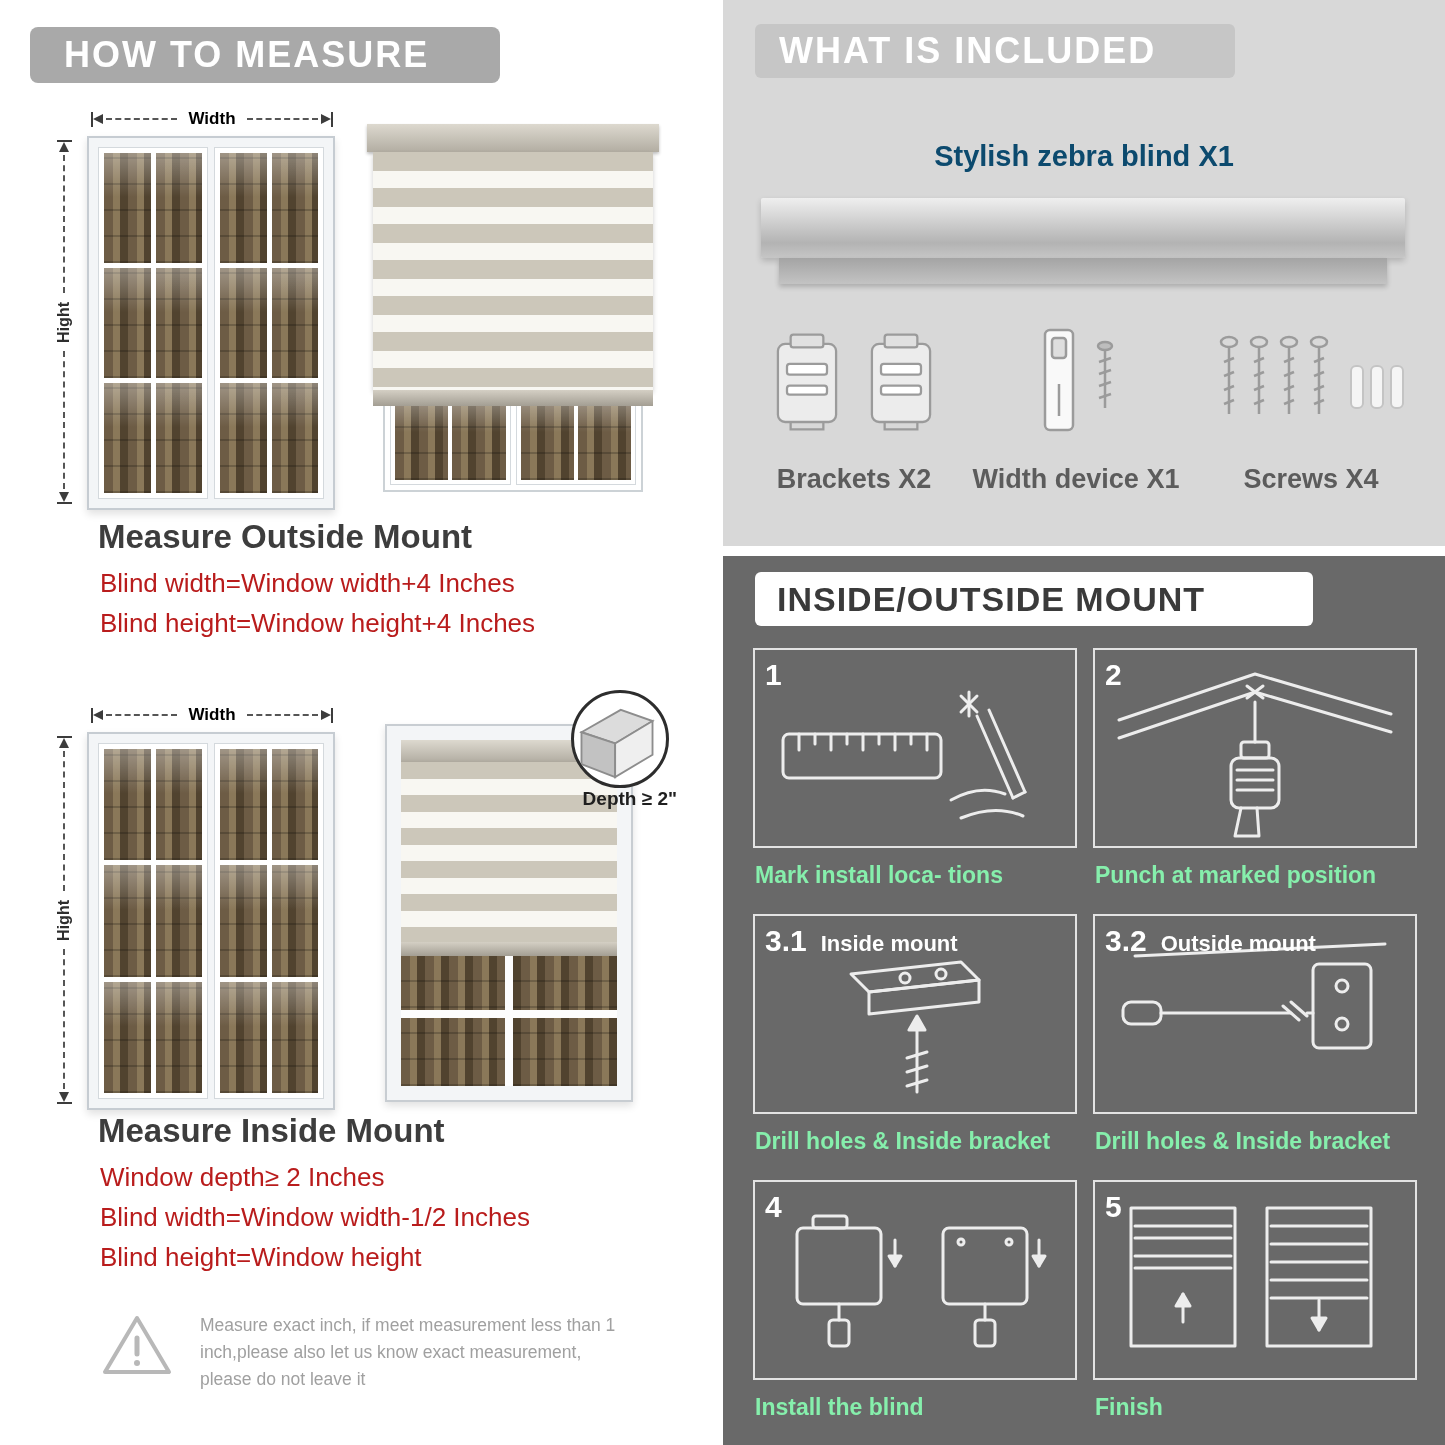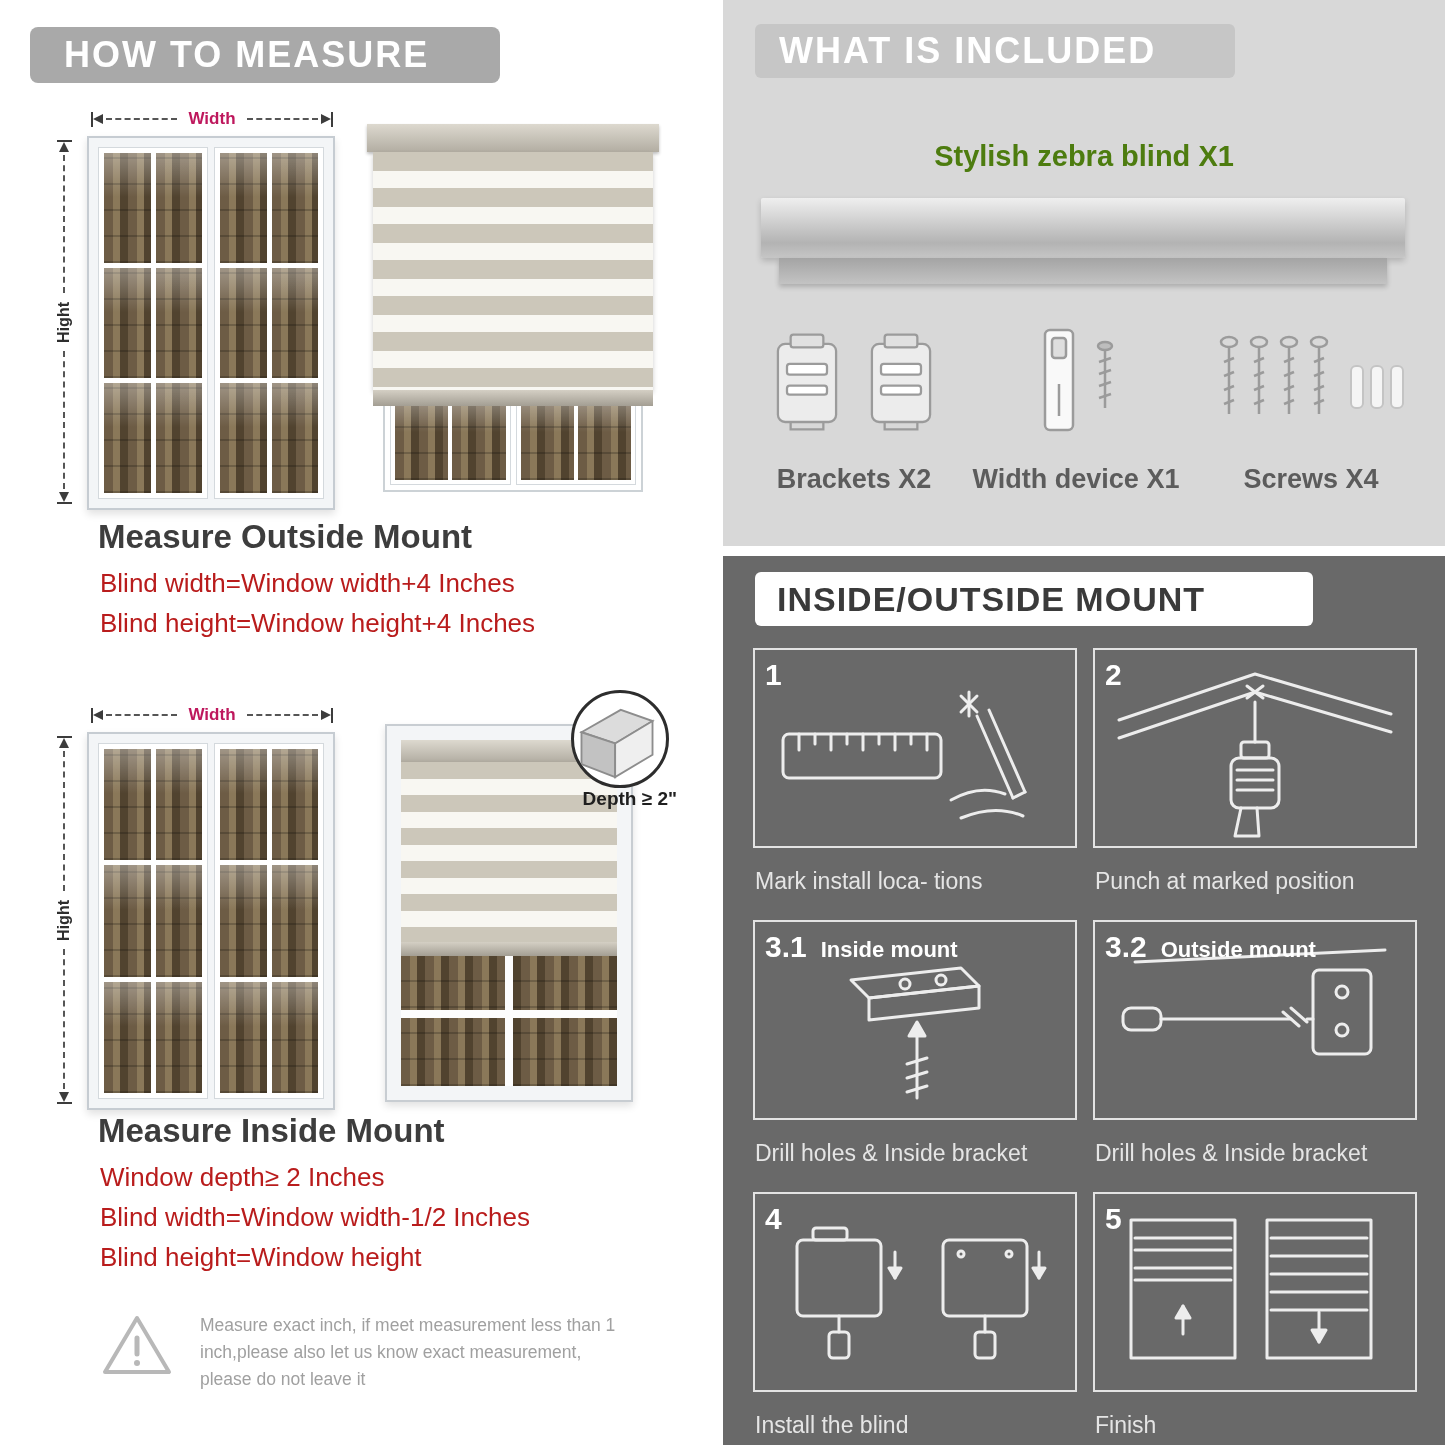--- a/index.html
+++ b/index.html
@@ -13,21 +13,21 @@
     border-radius:8px;display:flex;align-items:center;padding-left:34px;box-sizing:border-box;
     color:#fff;font-size:36px;font-weight:bold;letter-spacing:2px;}
 
   
   .dim-h{display:flex;align-items:center;height:18px;}
   .tick{width:2px;height:15px;background:#3c3c3c;}
   .ah{width:0;height:0;}
   .ah-l{border-top:5px solid transparent;border-bottom:5px solid transparent;border-right:10px solid #3c3c3c;}
   .ah-r{border-top:5px solid transparent;border-bottom:5px solid transparent;border-left:10px solid #3c3c3c;}
   .dash{flex:1;height:0;border-top:2px dashed #555;margin:0 3px;}
-  .dim-label{margin:16px 8px;font-size:17px;font-weight:bold;color:#be185d;white-space:nowrap;}
+  .dim-label{margin:16px 8px;font-size:17px;font-weight:bold;color:#000000;white-space:nowrap;}
   .dim-v{display:flex;flex-direction:column;align-items:center;width:18px;}
   .tick-h{height:2px;width:15px;background:#3c3c3c;}
   .av-t{width:0;height:0;border-left:5px solid transparent;border-right:5px solid transparent;border-bottom:10px solid #3c3c3c;}
   .av-b{width:0;height:0;border-left:5px solid transparent;border-right:5px solid transparent;border-top:10px solid #3c3c3c;}
   .dash-v{flex:1;width:0;border-left:2px dashed #555;margin:3px 0;}
   .dim-label-v{writing-mode:vertical-rl;transform:rotate(180deg);font-size:16px;font-weight:bold;color:#2e2e2e;margin:6px 0;}
 
   
   .window{background:#f3f5f7;border:2px solid #c6ccd2;padding:9px;box-sizing:border-box;
     display:flex;gap:6px;box-shadow:0 4px 8px rgba(0,0,0,.12);}
@@ -77,21 +77,21 @@
   .warning{position:absolute;left:100px;top:1312px;width:540px;display:flex;gap:26px;align-items:flex-start;}
   .warning p{margin:0;width:430px;font-size:17.5px;line-height:1.55;color:#a0a0a0;}
 
   
   .right-col{position:absolute;left:723px;top:0;width:722px;height:1445px;}
   .included-panel{position:absolute;left:0;top:0;width:722px;height:546px;background:#d8d8d8;}
   .inc-header{position:absolute;left:32px;top:24px;width:480px;height:54px;background:#c6c6c6;border-radius:6px;
     display:flex;align-items:center;padding-left:24px;box-sizing:border-box;
     color:#fff;font-size:36px;font-weight:bold;letter-spacing:2px;}
   .inc-product{position:absolute;left:0;right:0;top:140px;text-align:center;
-    font-size:29px;font-weight:bold;color:#4d7c0f;}
+    font-size:29px;font-weight:bold;color:#0c4a6e;}
   .rail{position:absolute;left:38px;right:40px;top:198px;height:60px;border-radius:2px;
     background:linear-gradient(180deg,#efefef 0%,#cfcfcf 40%,#b3b3b3 75%,#c6c6c6 100%);
     box-shadow:0 3px 6px rgba(0,0,0,.18);}
   .valance{position:absolute;left:56px;right:58px;top:258px;height:26px;
     background:linear-gradient(180deg,#a4a4a4,#c3c3c3);box-shadow:0 3px 5px rgba(0,0,0,.2);}
   .items-row{position:absolute;left:44px;right:34px;top:324px;display:flex;justify-content:space-between;align-items:flex-end;}
   .pack-item{display:flex;flex-direction:column;align-items:center;gap:16px;}
   .pack-label{font-size:27px;font-weight:bold;color:#5c5c5c;white-space:nowrap;margin-top:10px;}
   .bracket-pair{display:flex;gap:14px;}
 
@@ -99,21 +99,21 @@
   .mnt-header{position:absolute;left:32px;top:16px;width:558px;height:54px;background:#fff;border-radius:6px;
     display:flex;align-items:center;padding-left:22px;box-sizing:border-box;
     color:#3a3a3a;font-size:34px;font-weight:bold;letter-spacing:1px;}
   .steps{position:absolute;left:30px;right:28px;top:92px;display:grid;
     grid-template-columns:1fr 1fr;column-gap:16px;row-gap:8px;}
   .step-box{position:relative;height:196px;border:2px solid #e3e3e3;}
   .step-head{position:absolute;top:8px;left:10px;display:flex;align-items:baseline;gap:14px;color:#fff;z-index:2;}
   .step-num{font-size:30px;font-weight:bold;}
   .step-label{font-size:22px;font-weight:bold;}
   .step-art{position:absolute;inset:0;width:100%;height:100%;}
-  .step-caption{margin:20px 2px 14px;color:#e5e5e5;font-weight:normal;font-size:23px;min-height:30px;}
+  .step-caption{margin:14px 2px 14px;color:#86efac;font-weight:bold;font-size:23px;min-height:30px;}
 </style>
 </head>
 <body>
 
 <div class="left-col">
 
   <div class="lh-header">
     <span>HOW TO MEASURE</span>
   </div>
 

